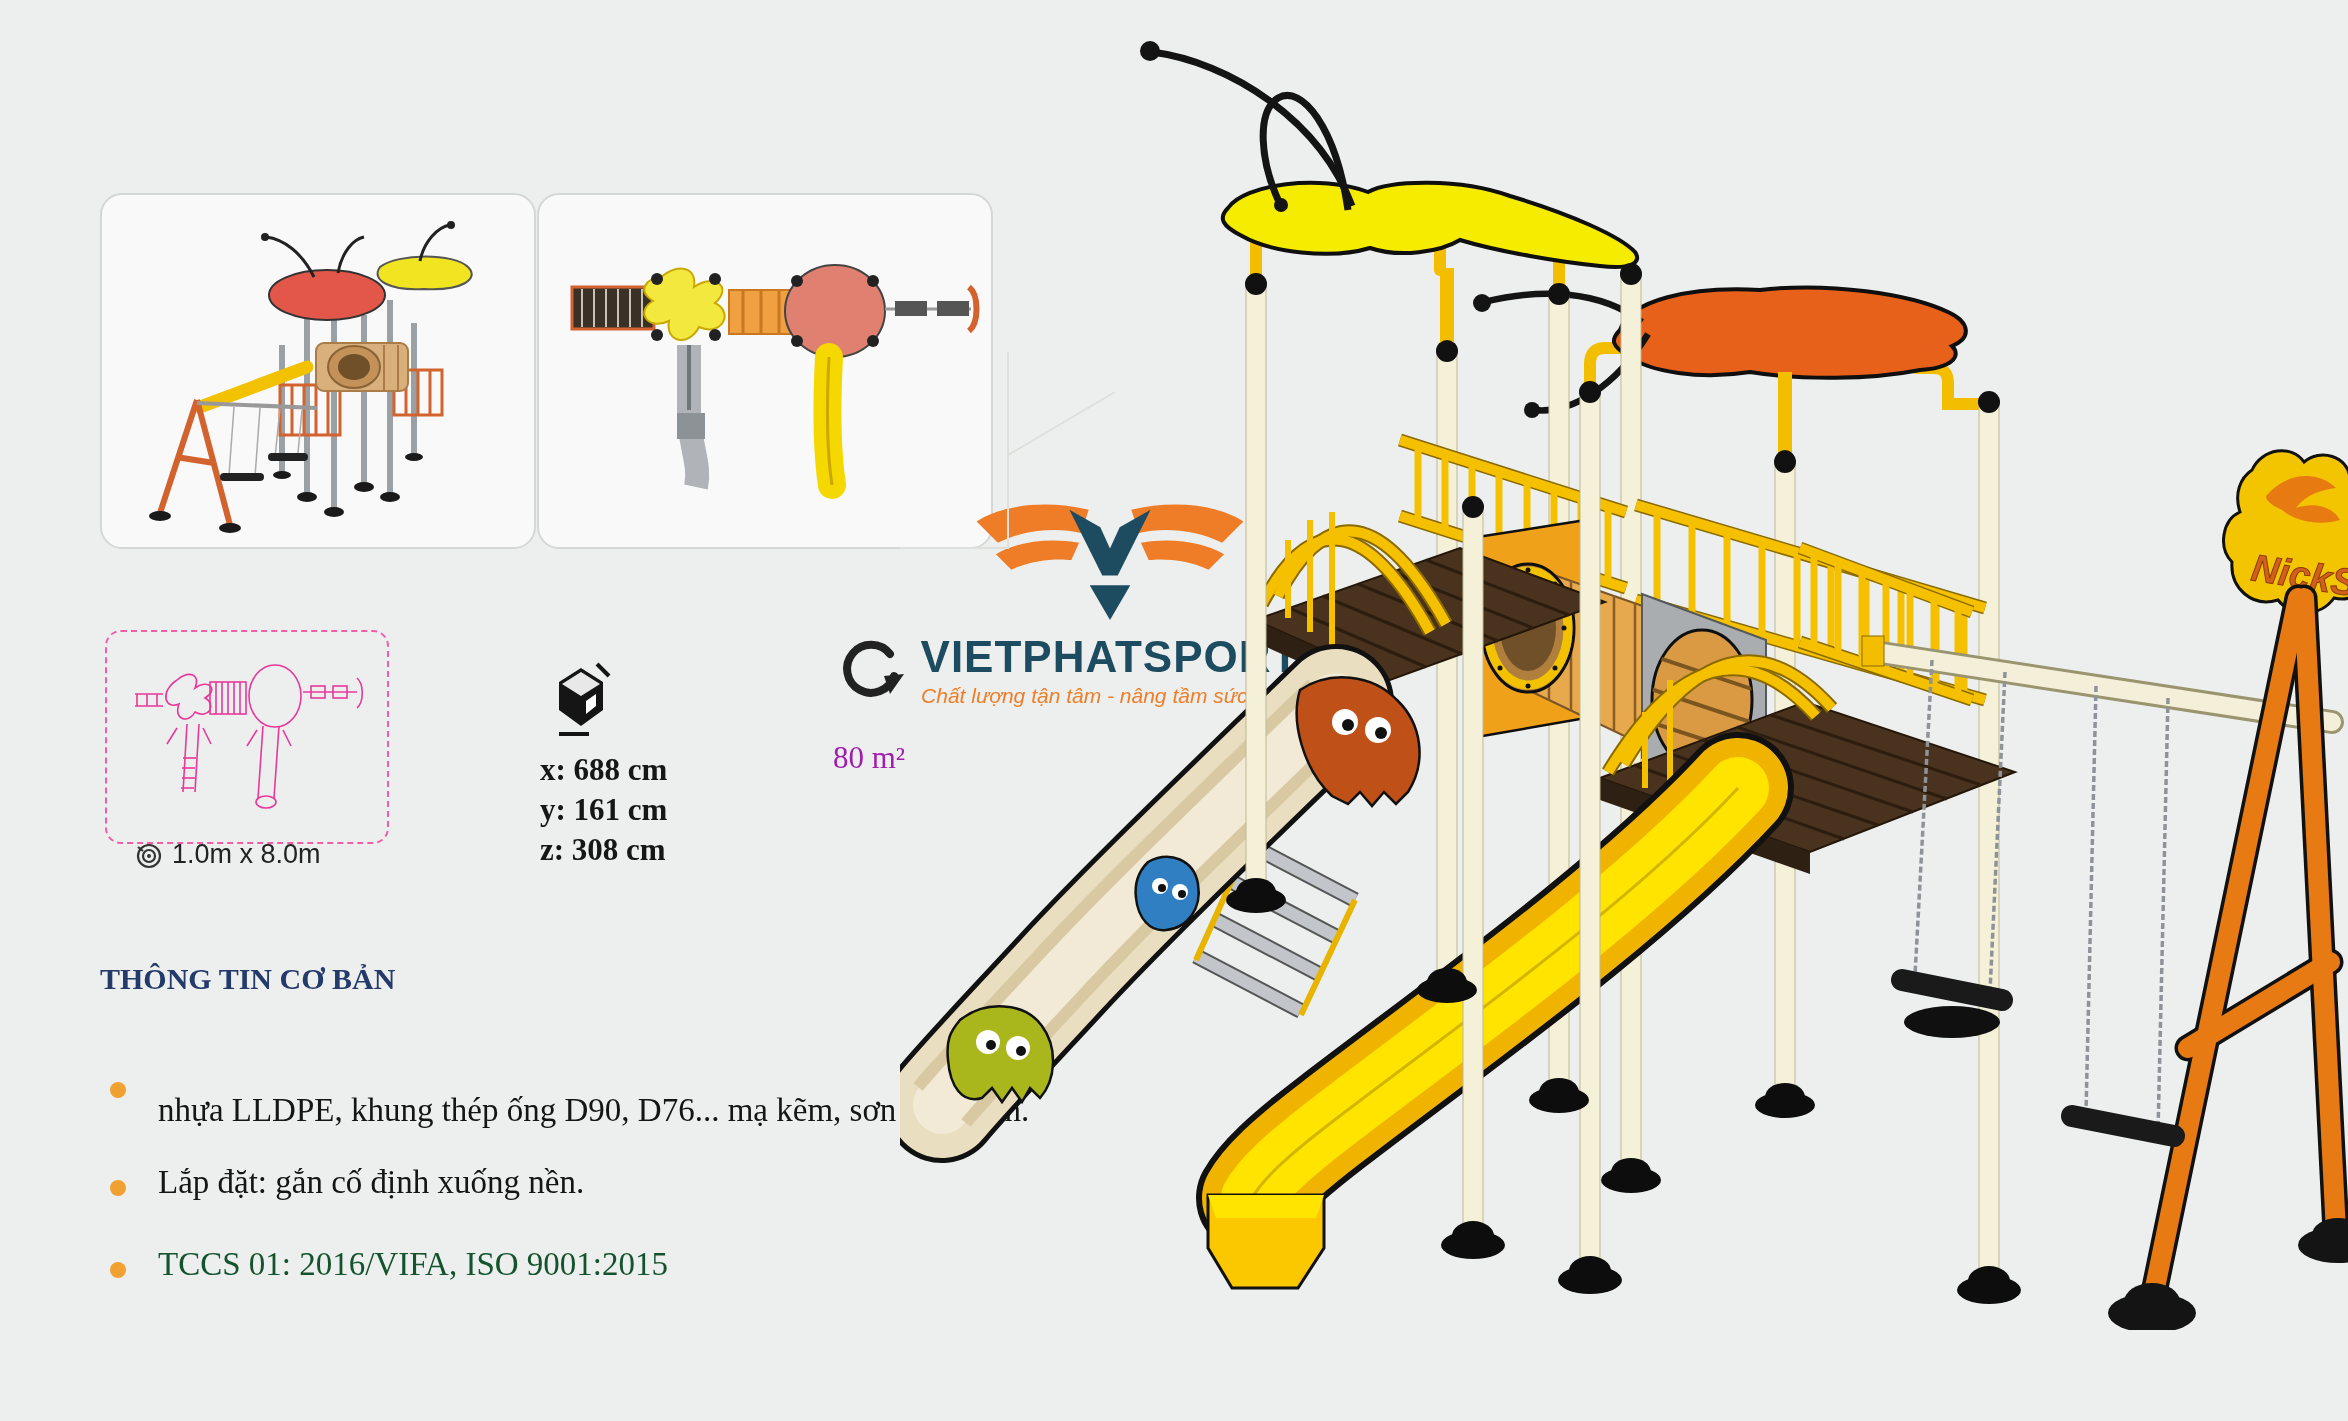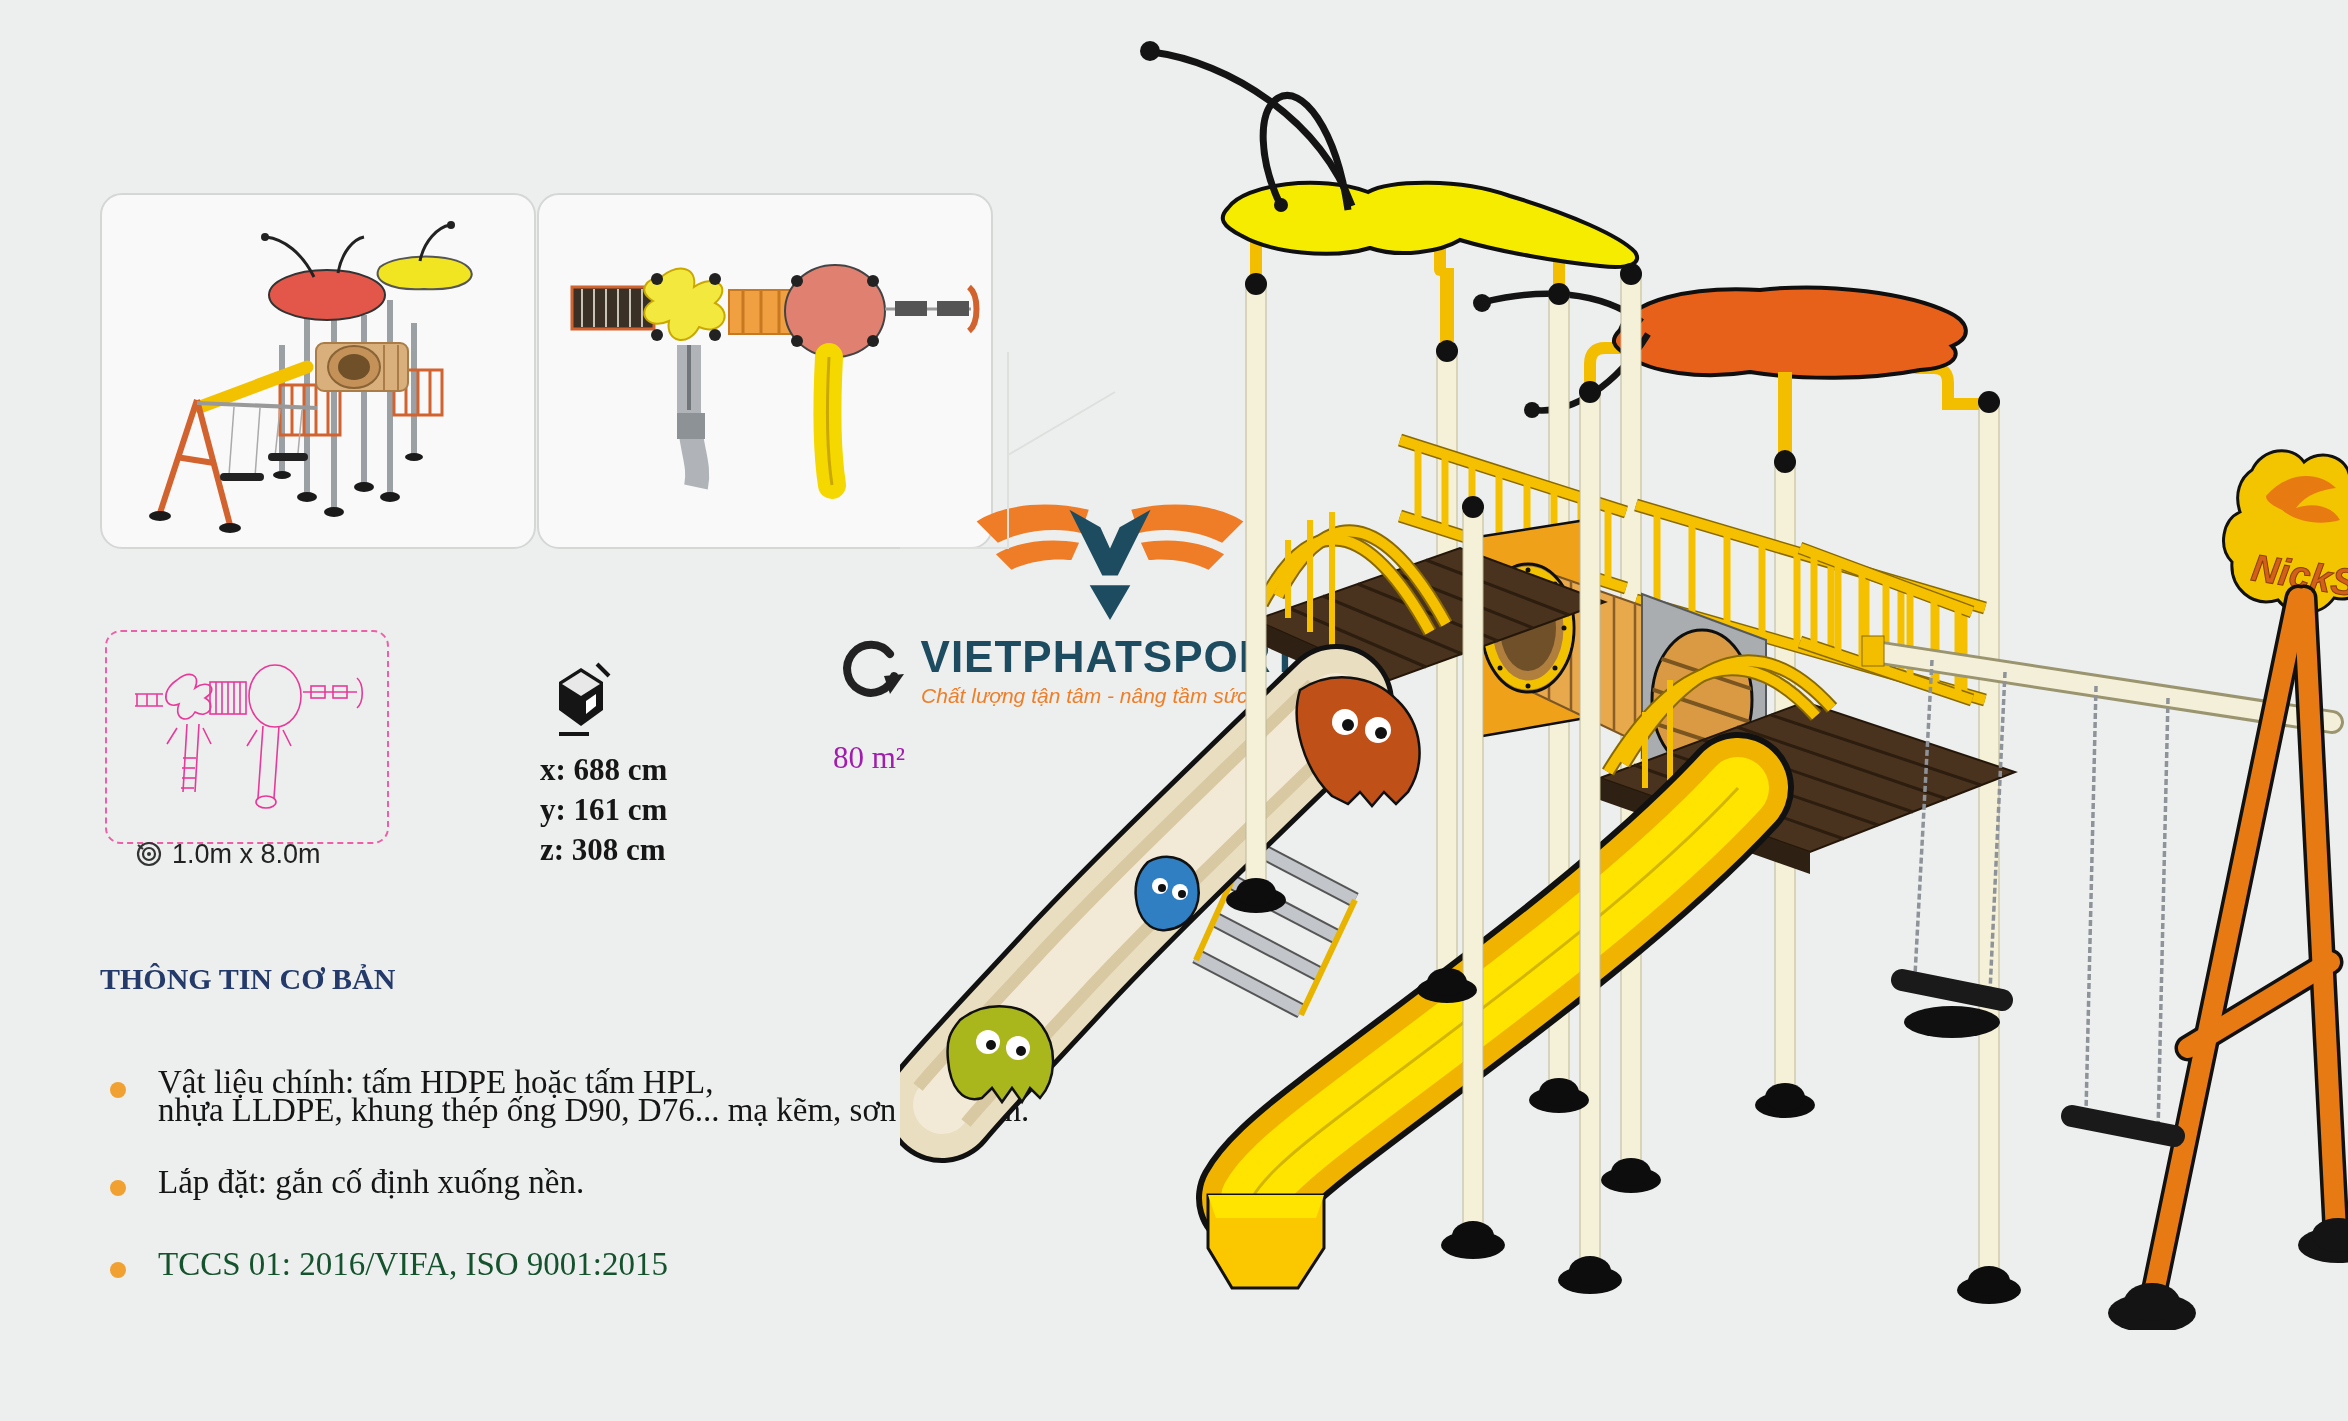--- a/index.html
+++ b/index.html
@@ -2,21 +2,21 @@
 <html><head>
 <meta charset="utf-8">
 <style>
   html,body{margin:0;padding:0;}
   body{font-family:"Liberation Sans","DejaVu Sans",sans-serif;}
   .canvas{position:relative;width:2348px;height:1421px;background:#edefee;overflow:hidden;}
   .thumb{position:absolute;background:#f8f9f8;border:2px solid #d5d7d5;border-radius:22px;overflow:hidden;}
   .thumb1{left:100px;top:193px;width:432px;height:352px;}
   .thumb2{left:537px;top:193px;width:452px;height:352px;}
   .planbox{position:absolute;left:105px;top:630px;width:280px;height:210px;border:2px dashed #ee5fa7;border-radius:16px;}
-  .plan-size{position:absolute;left:134px;top:839px;display:flex;align-items:flex-start;gap:10px;color:#222;font-size:27px;}
+  .plan-size{position:absolute;left:134px;top:839px;display:flex;align-items:center;gap:10px;color:#222;font-size:27px;}
   .dim-icon{position:absolute;left:545px;top:656px;}
   .dims{position:absolute;left:540px;top:750px;font-family:"Liberation Serif","DejaVu Serif",serif;font-size:31px;line-height:40px;color:#161616;font-weight:bold;}
   .rot-icon{position:absolute;left:838px;top:634px;}
   .area{position:absolute;left:833px;top:740px;font-family:"Liberation Serif","DejaVu Serif",serif;font-size:31px;color:#a21caf;}
   .logo{position:absolute;left:900px;top:498px;width:420px;text-align:center;}
   .logo .emblem{display:block;margin:0 auto;}
   .logo .brand{font-size:44px;font-weight:bold;letter-spacing:1px;color:#1d4c61;margin-top:6px;}
   .logo .tagline{font-size:21px;font-style:italic;color:#ef7e27;margin-top:2px;}
   .info-heading{position:absolute;left:100px;top:962px;font-family:"Liberation Serif","DejaVu Serif",serif;font-size:30px;font-weight:bold;color:#233a6a;}
   .bullet-dot{position:absolute;width:16px;height:16px;border-radius:50%;background:#f0a132;}
@@ -229,21 +229,20 @@
         <path d="M129,90 L171,90 L150,126 Z"></path>
       </g>
     </svg>
     <div class="brand">VIETPHATSPORT</div>
     <div class="tagline">Chất lượng tận tâm - nâng tầm sức khoẻ</div>
   </div>
 
   <div class="info-heading">THÔNG TIN CƠ BẢN</div>
 
   <div class="bullet-dot" style="left:110px;top:1082px;"></div>
-  <div class="bullet-text" style="top:1064px;">Vật liệu chính: tấm HDPE hoặc tấm HPL,</div>
   <div class="bullet-text" style="top:1092px;">nhựa LLDPE, khung thép ống D90, D76... mạ kẽm, sơn tĩnh điện.</div>
   <div class="bullet-dot" style="left:110px;top:1180px;"></div>
   <div class="bullet-text" style="top:1164px;">Lắp đặt: gắn cố định xuống nền.</div>
   <div class="bullet-dot" style="left:110px;top:1262px;"></div>
   <div class="bullet-text strong" style="top:1246px;">TCCS 01: 2016/VIFA, ISO 9001:2015</div>
 
   <svg class="render" width="1448" height="1330" viewBox="0 0 1448 1330">
 
     <g stroke="#dde0dd" stroke-width="2" fill="none">
       <path d="M108,352 L108,548 L0,548"></path>

